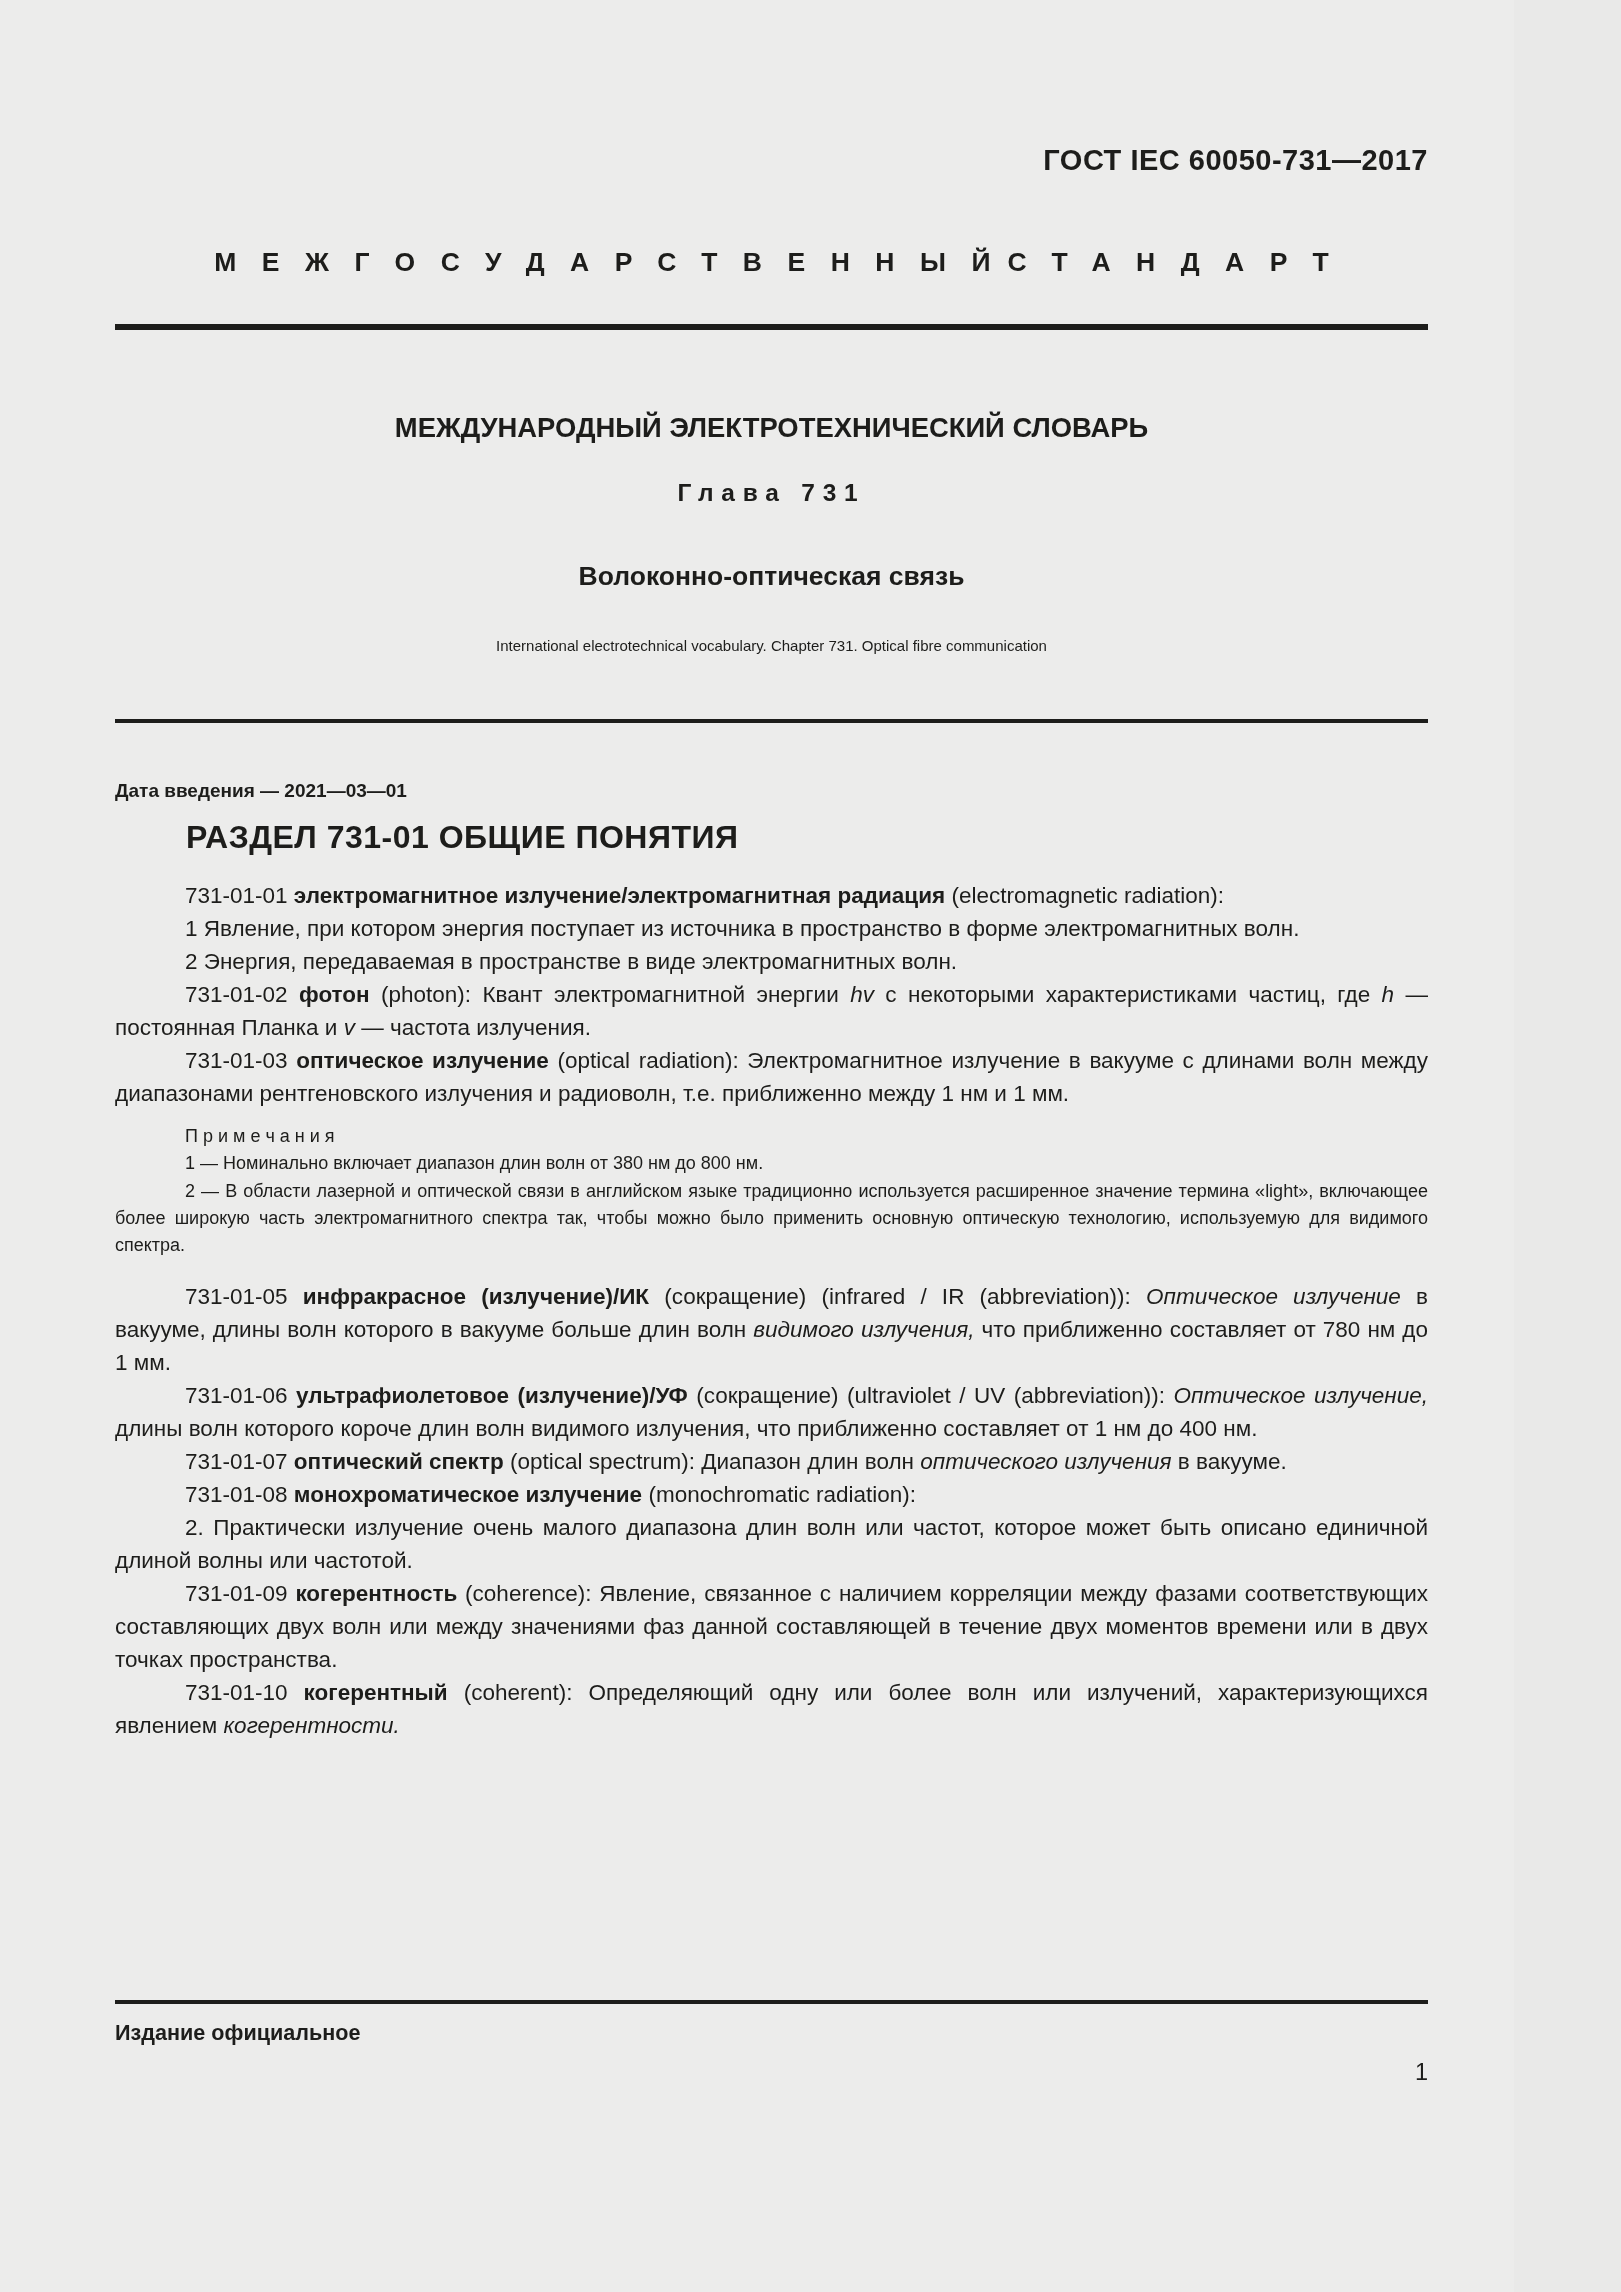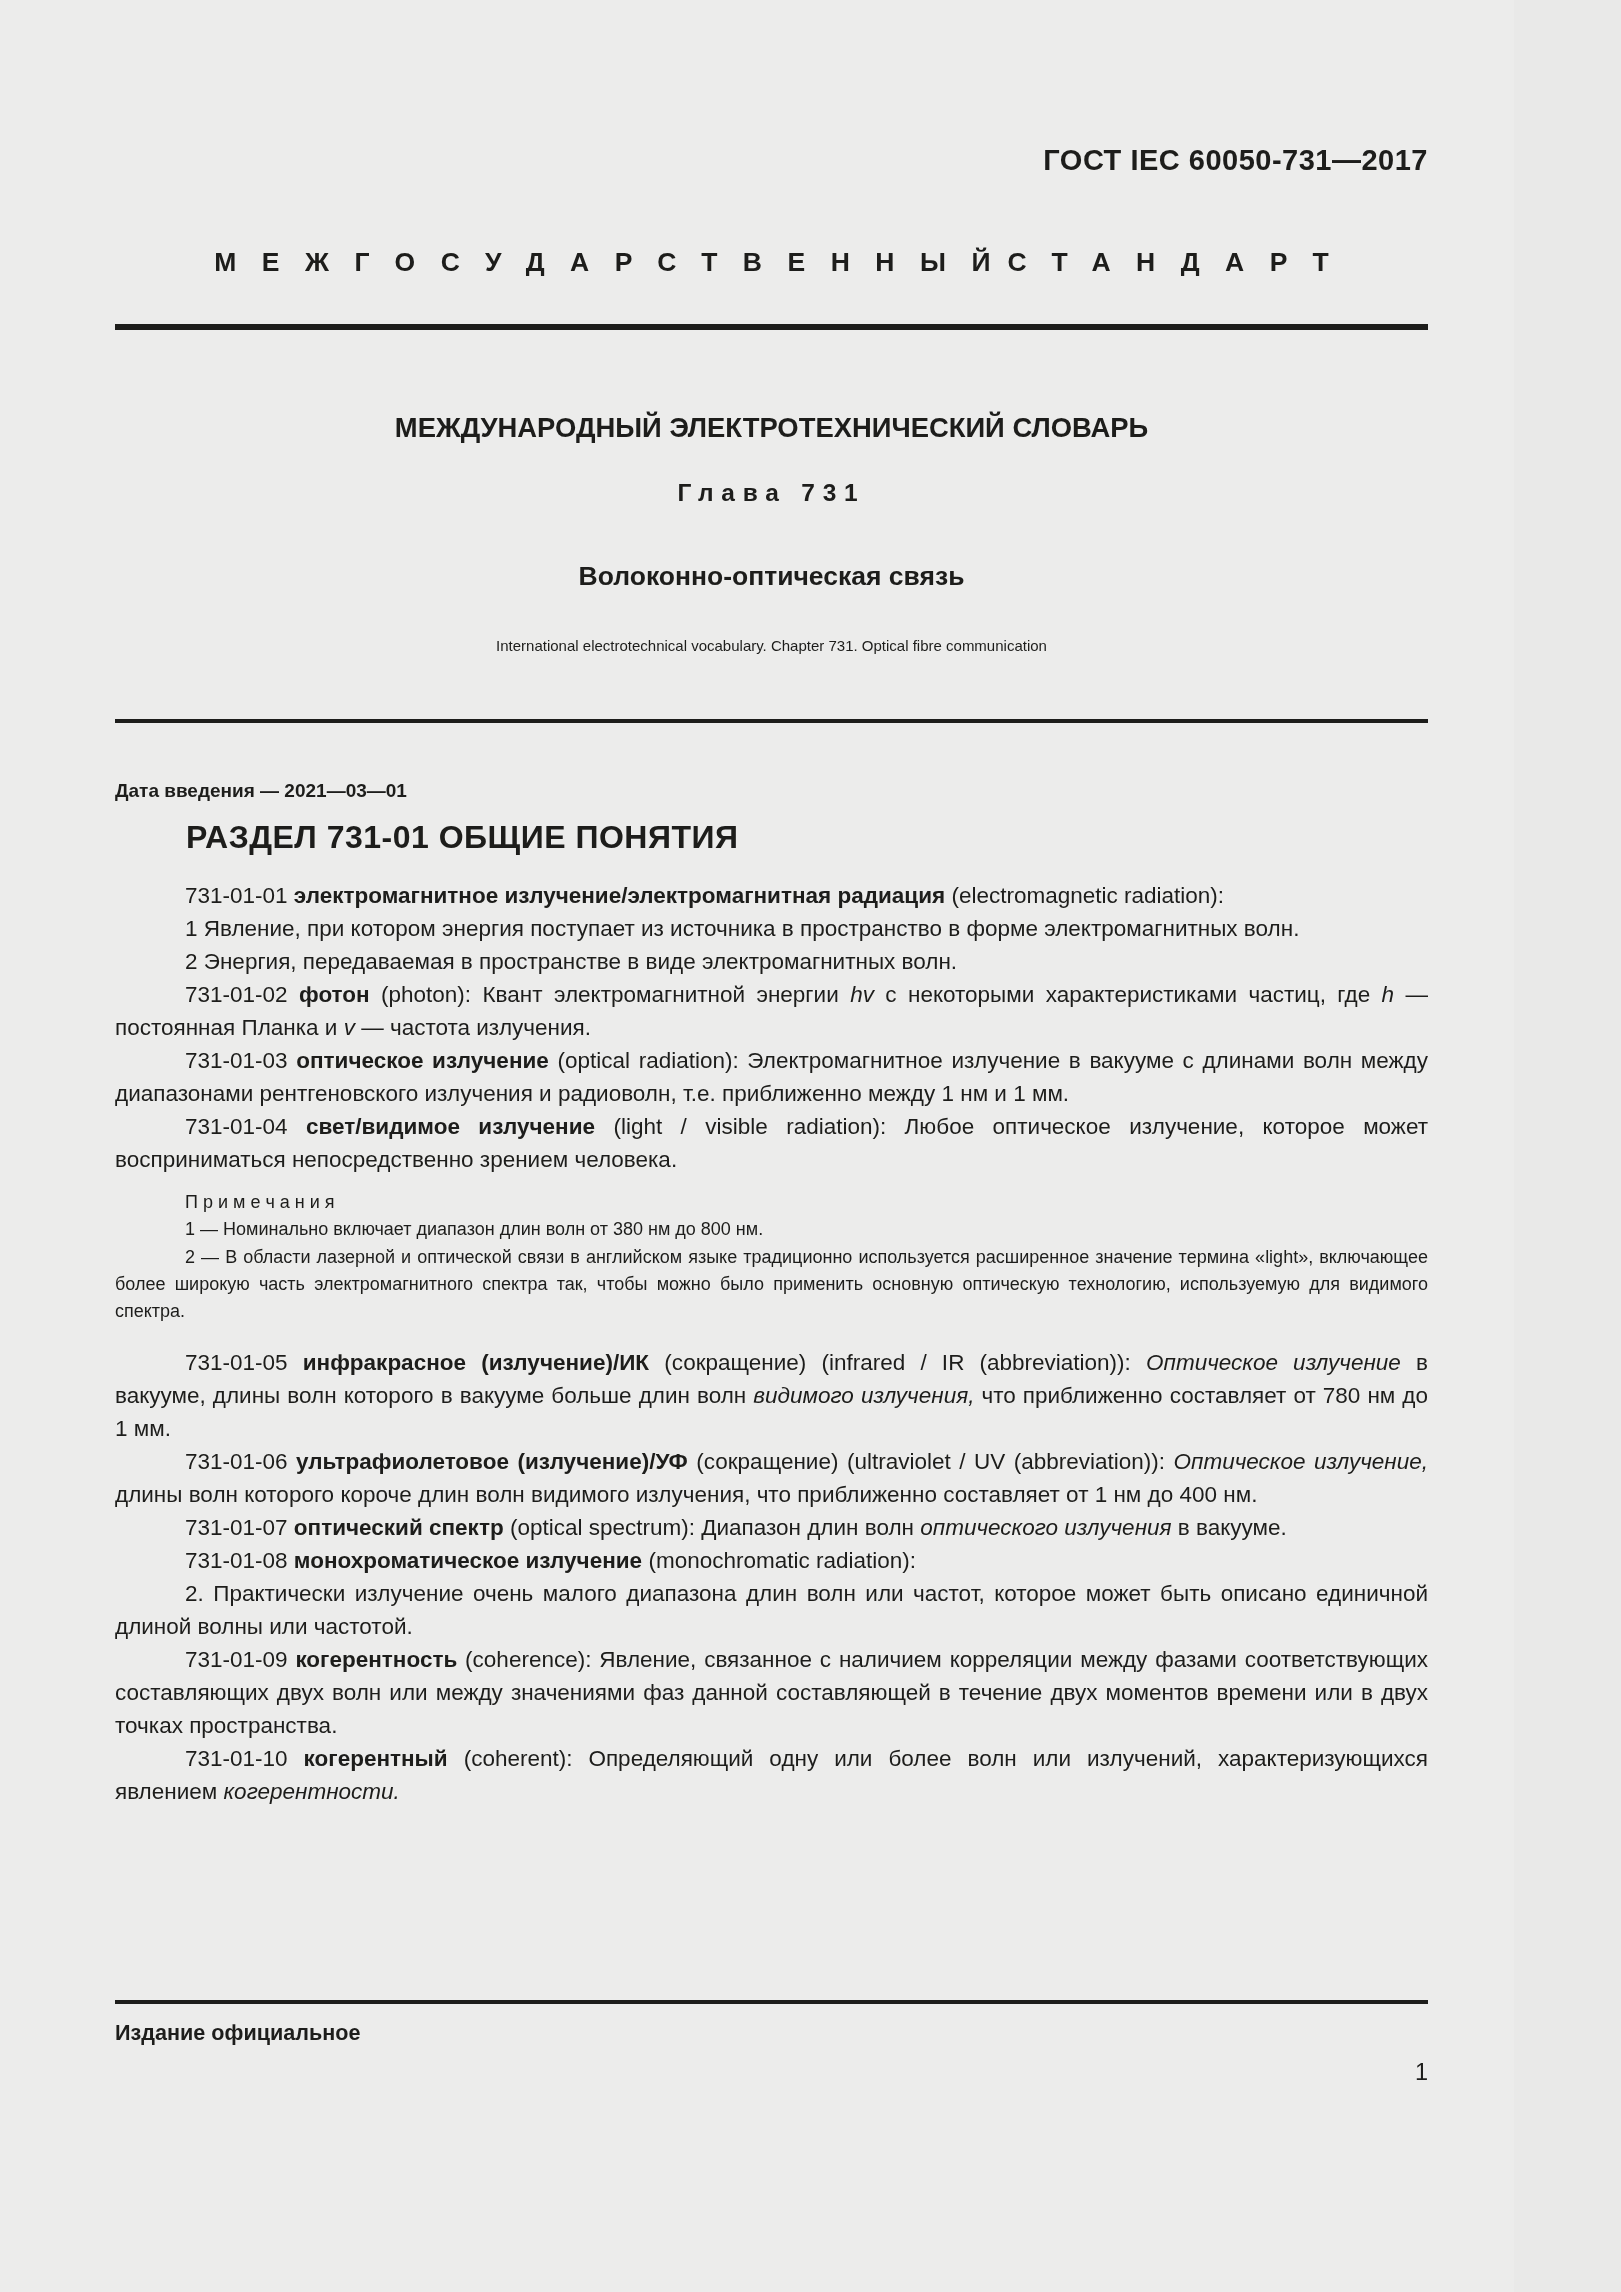--- a/index.html
+++ b/index.html
@@ -102,21 +102,20 @@
 
   <h1 class="abs section-heading">РАЗДЕЛ 731-01 ОБЩИЕ ПОНЯТИЯ</h1>
 
   <div class="abs bodytext">
     <div>
         <p class="para"><span>731-01-01 </span><span class="seg-b">электромагнитное излучение/электромагнитная радиация</span><span> (electromagnetic radiation):</span></p>
         <p class="para"><span>1 Явление, при котором энергия поступает из источника в пространство в форме электромагнитных волн.</span></p>
         <p class="para"><span>2 Энергия, передаваемая в пространстве в виде электромагнитных волн.</span></p>
         <p class="para"><span>731-01-02 </span><span class="seg-b">фотон</span><span> (photon): Квант электромагнитной энергии </span><span class="seg-i">hv</span><span> с некоторыми характеристиками частиц, где </span><span class="seg-i">h</span><span> — постоянная Планка и </span><span class="seg-i">v</span><span> — частота излучения.</span></p>
         <p class="para"><span>731-01-03 </span><span class="seg-b">оптическое излучение</span><span> (optical radiation): Электромагнитное излучение в вакууме с длинами волн между диапазонами рентгеновского излучения и радиоволн, т.е. приближенно между 1 нм и 1 мм.</span></p>
-        <p class="para"><span>731-01-04 </span><span class="seg-b">свет/видимое излучение</span><span> (light / visible radiation): Любое оптическое излучение, которое может восприниматься непосредственно зрением человека.</span></p>
       </div>
     <div class="notes">
       <p class="note-label">П р и м е ч а н и я</p>
       <div>
           <p class="para"><span>1 — Номинально включает диапазон длин волн от 380 нм до 800 нм.</span></p>
           <p class="para"><span>2 — В области лазерной и оптической связи в английском языке традиционно используется расширенное значение термина «light», включающее более широкую часть электромагнитного спектра так, чтобы можно было применить основную оптическую технологию, используемую для видимого спектра.</span></p>
         </div>
     </div>
     <div>
         <p class="para"><span>731-01-05 </span><span class="seg-b">инфракрасное (излучение)/ИК</span><span> (сокращение) (infrared / IR (abbreviation)): </span><span class="seg-i">Оптическое излучение</span><span> в вакууме, длины волн которого в вакууме больше длин волн </span><span class="seg-i">видимого излучения,</span><span> что приближенно составляет от 780 нм до 1 мм.</span></p>

